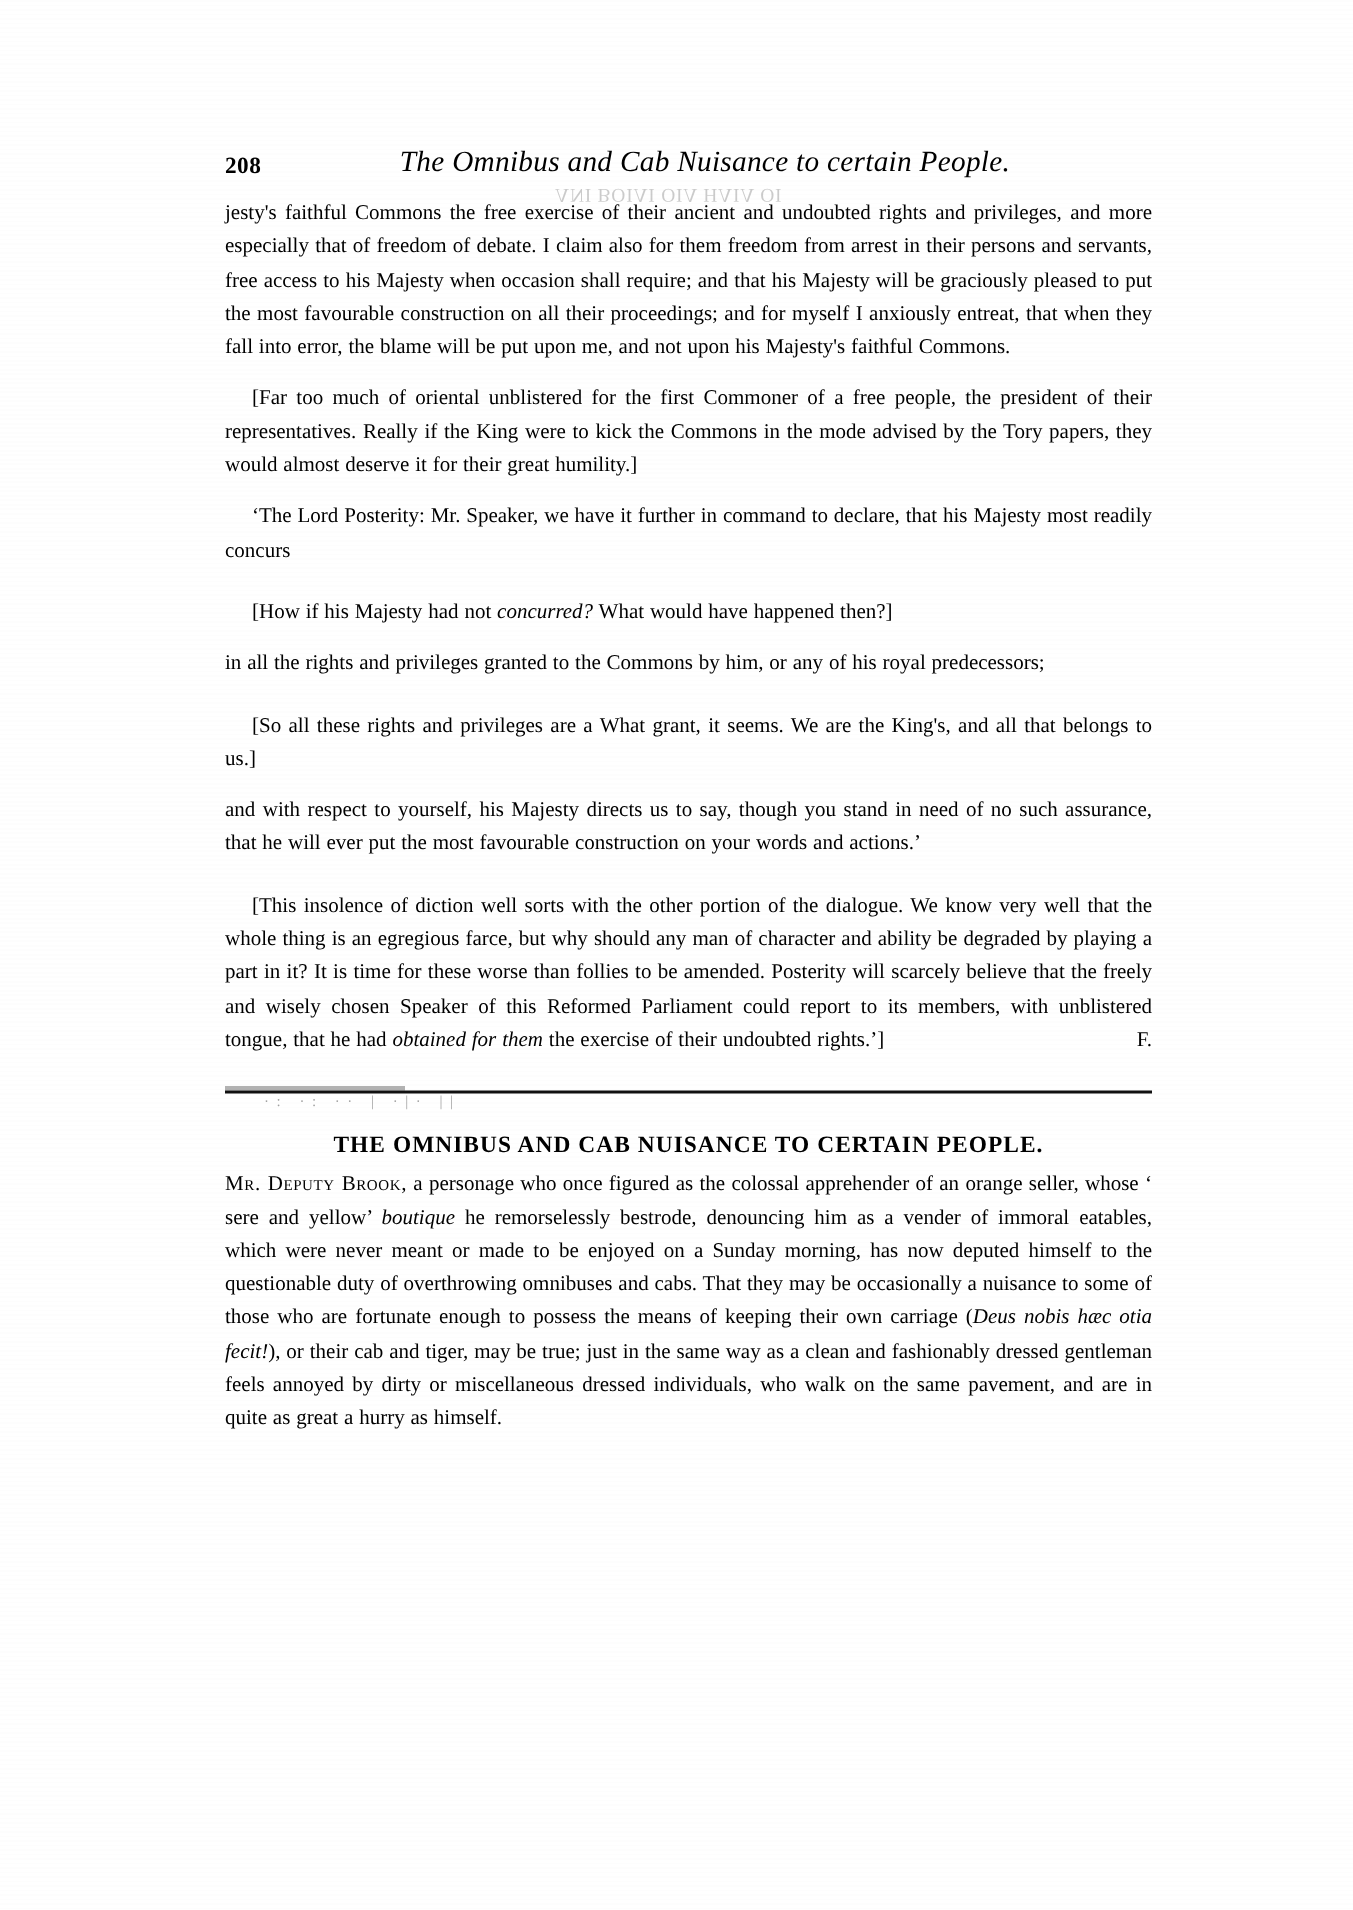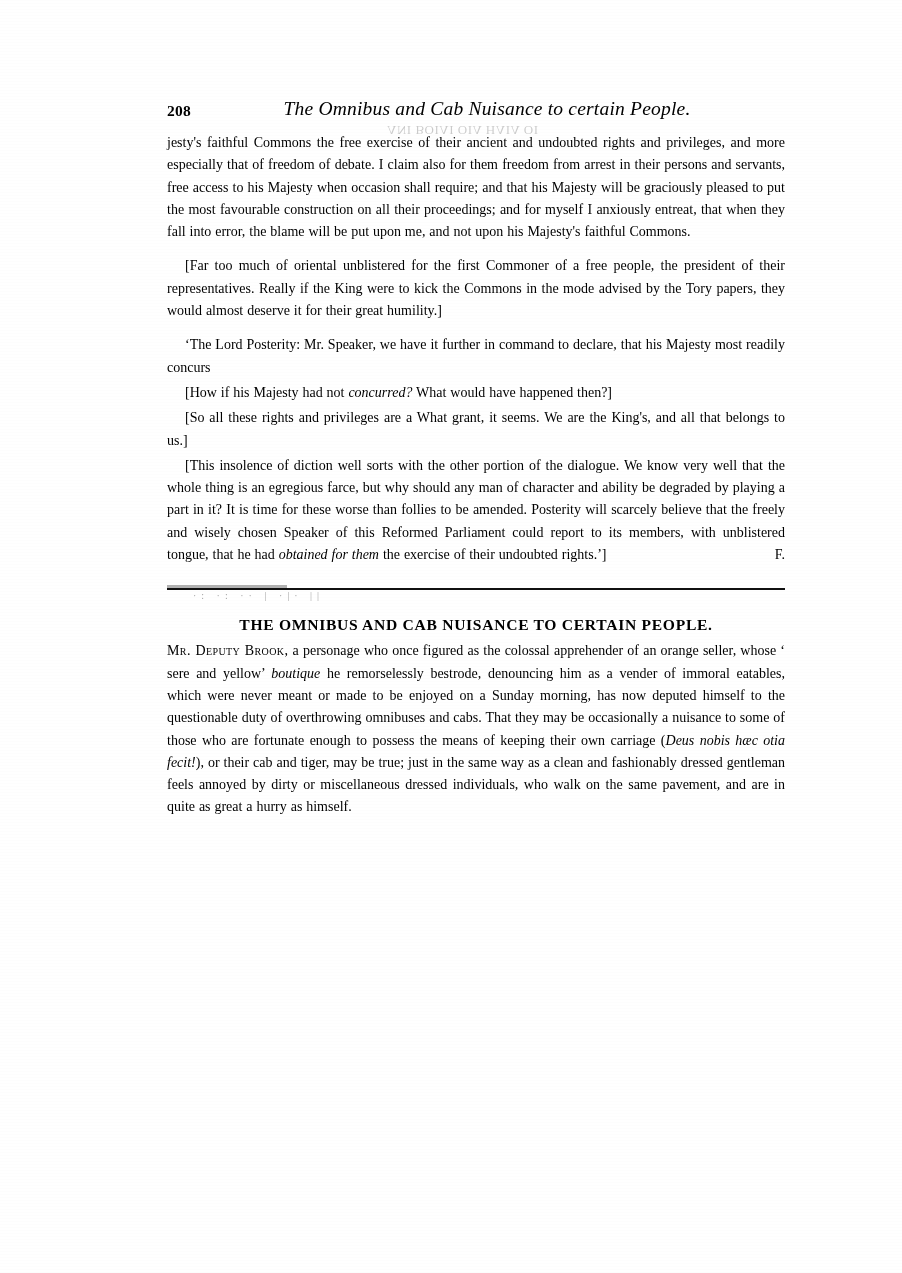--- a/index.html
+++ b/index.html
@@ -26,21 +26,21 @@
     position: absolute;
     inset: 0;
     pointer-events: none;
     background:
       repeating-linear-gradient(0deg, rgba(0,0,0,0.012) 0px, rgba(0,0,0,0.012) 1px, rgba(0,0,0,0) 1px, rgba(0,0,0,0) 3px);
     mix-blend-mode: multiply;
     opacity: .55;
   }
   .content {
     position: absolute;
-    left: 167px;
+    left: 150px;
     top: 98px;
     width: 618px;
   }
 
   
   .running-head {
     position: relative;
     height: 32px;
     margin-bottom: 2px;
   }
@@ -67,21 +67,21 @@
     margin: 0 0 0 0;
     font-size: 14px;
     line-height: 22.3px;
     text-align: justify;
     text-justify: inter-word;
     hyphens: manual;
     word-spacing: .4px;
   }
   p.indent { text-indent: 18px; }
   p.gap    { margin-top: 12px; }
-  p.gap-sm { margin-top: 3px; }
+  p.gap-sm { margin-top: 19px; }
   .sig { float: right; padding-left: 26px; }
 
   i, em { font-style: italic; }
 
   
   .smallcaps {
     font-variant: small-caps;
     letter-spacing: .4px;
     font-family: Liberation Serif, serif;
   }
@@ -156,23 +156,25 @@
     <div>
 
       <p class="para">jesty's faithful Commons the free exercise of their ancient and undoubted rights and privileges, and more especially that of freedom of debate. I claim also for them freedom from arrest in their persons and servants, free access to his Majesty when occasion shall require; and that his Majesty will be graciously pleased to put the most favourable construction on all their proceedings; and for myself I anxiously entreat, that when they fall into error, the blame will be put upon me, and not upon his Majesty's faithful Commons.</p>
 
       <p class="para indent gap">[Far too much of oriental unblistered for the first Commoner of a free people, the president of their representatives. Really if the King were to kick the Commons in the mode advised by the Tory papers, they would almost deserve it for their great humility.]</p>
 
       <p class="para indent gap">‘The Lord Posterity: Mr. Speaker, we have it further in command to declare, that his Majesty most readily concurs</p>
 
       <p class="para indent gap-sm"><span>[How if his Majesty had not </span><i>concurred?</i><span> What would have happened then?]</span></p>
 
+      <p class="para gap">in all the rights and privileges granted to the Commons by him, or any of his royal predecessors;</p>
 
       <p class="para indent gap-sm">[So all these rights and privileges are a What grant, it seems. We are the King's, and all that belongs to us.]</p>
 
+      <p class="para gap">and with respect to yourself, his Majesty directs us to say, though you stand in need of no such assurance, that he will ever put the most favourable construction on your words and actions.’</p>
 
       <p class="para indent gap-sm"><span>[This insolence of diction well sorts with the other portion of the dialogue. We know very well that the whole thing is an egregious farce, but why should any man of character and ability be degraded by playing a part in it? It is time for these worse than follies to be amended. Posterity will scarcely believe that the freely and wisely chosen Speaker of this Reformed Parliament could report to its members, with unblistered tongue, that he had </span><i>obtained for them</i><span> the exercise of their undoubted rights.’]</span><span class="sig">F.</span></p>
 
     </div>
 
     <div class="divider"></div>
     <div class="speck-row">·: ·: ·· | ·|· ||</div>
 
     <div>
 

